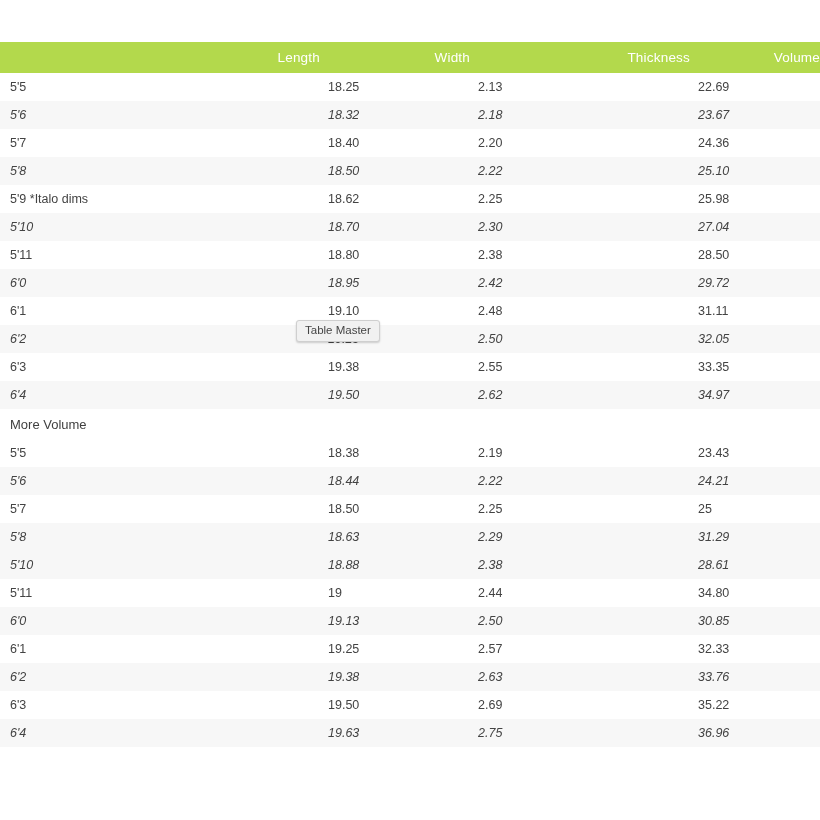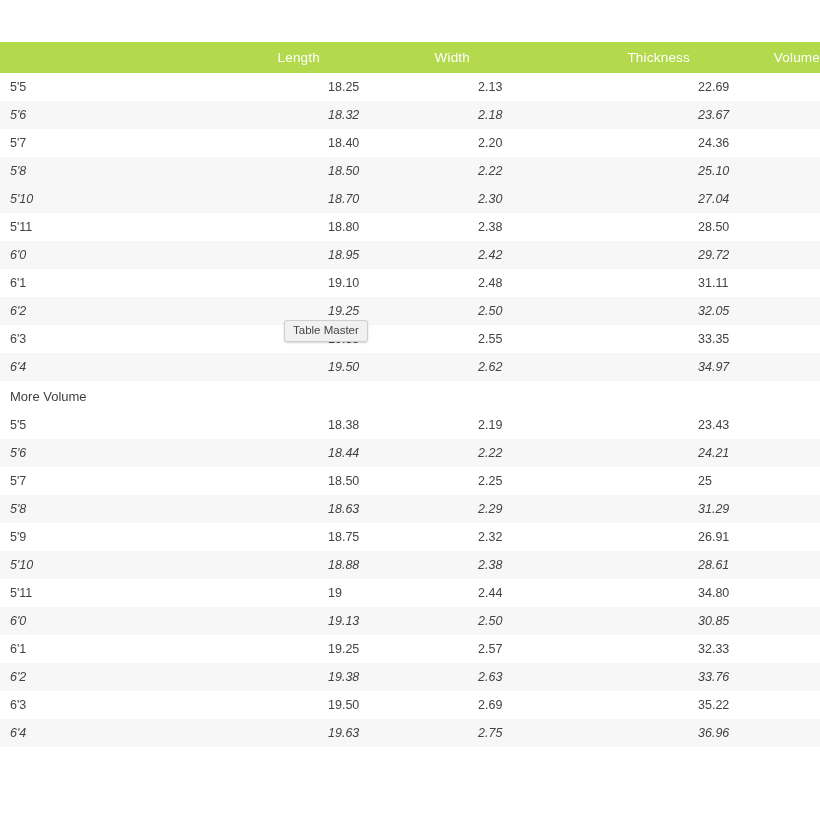--- a/index.html
+++ b/index.html
@@ -64,21 +64,21 @@
   tbody tr.section td {
     background: #ffffff;
     height: 30px;
     font-size: 13px;
     color: #3f3f3f;
   }
 
   
   .tooltip {
     position: absolute;
-    left: 284px;
+    left: 296px;
     top: 320px;
     background: #f1f1f1;
     border: 1px solid #cfcfcf;
     border-radius: 3px;
     color: #444444;
     font-size: 11.5px;
     padding: 3px 8px 4px 8px;
     line-height: 13px;
     box-shadow: 0 1px 2px rgba(0,0,0,0.18);
     white-space: nowrap;
@@ -123,20 +123,26 @@
         <td class="num">18.40</td>
         <td class="num">2.20</td>
         <td class="num">24.36</td>
       </tr>
       <tr class="even">
         <td>5'8</td>
         <td class="num">18.50</td>
         <td class="num">2.22</td>
         <td class="num">25.10</td>
       </tr>
+      <tr class="odd">
+        <td>5'9 *Italo dims</td>
+        <td class="num">18.62</td>
+        <td class="num">2.25</td>
+        <td class="num">25.98</td>
+      </tr>
       <tr class="even">
         <td>5'10</td>
         <td class="num">18.70</td>
         <td class="num">2.30</td>
         <td class="num">27.04</td>
       </tr>
       <tr class="odd">
         <td>5'11</td>
         <td class="num">18.80</td>
         <td class="num">2.38</td>
@@ -197,26 +203,20 @@
         <td class="num">18.50</td>
         <td class="num">2.25</td>
         <td class="num">25</td>
       </tr>
       <tr class="even">
         <td>5'8</td>
         <td class="num">18.63</td>
         <td class="num">2.29</td>
         <td class="num">31.29</td>
       </tr>
-      <tr class="odd">
-        <td>5'9</td>
-        <td class="num">18.75</td>
-        <td class="num">2.32</td>
-        <td class="num">26.91</td>
-      </tr>
       <tr class="even">
         <td>5'10</td>
         <td class="num">18.88</td>
         <td class="num">2.38</td>
         <td class="num">28.61</td>
       </tr>
       <tr class="odd">
         <td>5'11</td>
         <td class="num">19</td>
         <td class="num">2.44</td>

